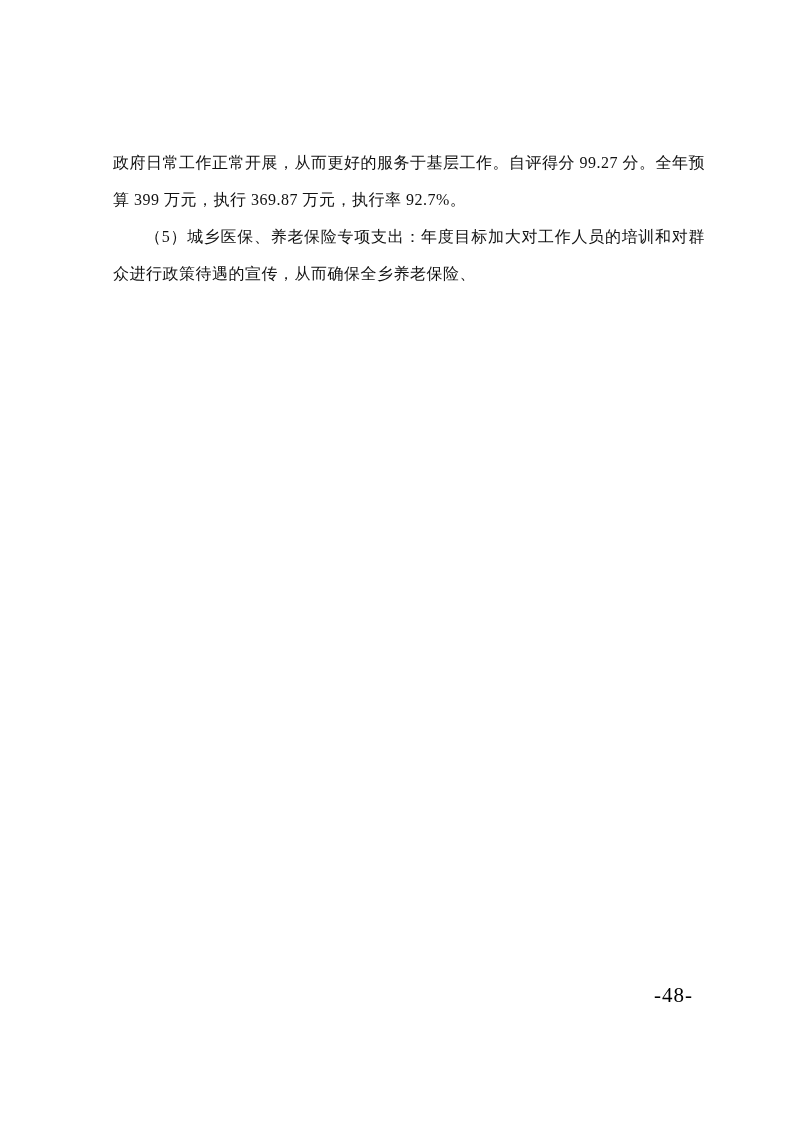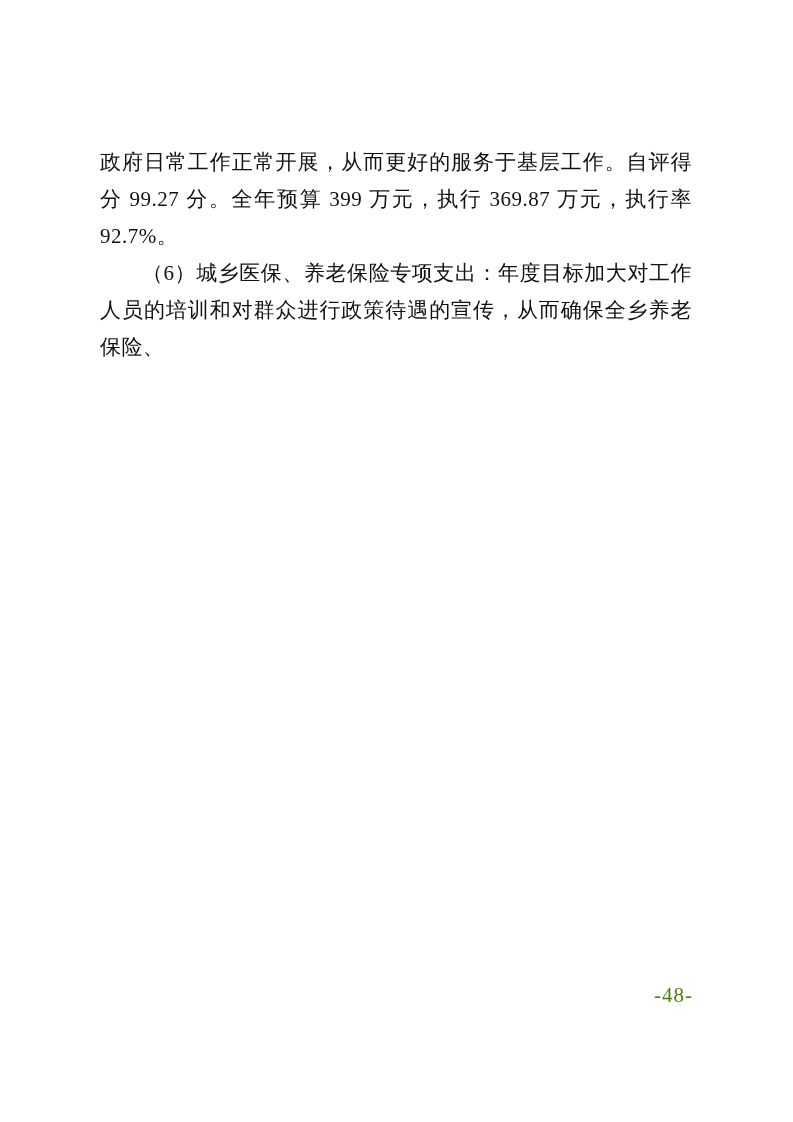--- a/index.html
+++ b/index.html
@@ -11,46 +11,46 @@
     position: relative;
     width: 793px;
     height: 1122px;
     background: #ffffff;
     font-family: "Liberation Serif", "DejaVu Serif", serif;
     color: #111111;
     overflow: hidden;
   }
   .content {
     position: absolute;
-    left: 100px;
+    left: 113px;
     top: 144px;
     width: 592px;
-    font-size: 21px;
+    font-size: 16px;
     line-height: 37px;
     text-align: justify;
     letter-spacing: 0.5px;
   }
   .content p.para {
     margin: 0;
     padding: 0;
   }
   .content p.indent {
     text-indent: 2em;
   }
   .page-number {
     position: absolute;
     right: 100px;
     top: 983px;
     font-size: 21px;
     letter-spacing: 1px;
-    color: #4d7c0f;
+    color: #000000;
   }
 </style>
 </head>
 <body>
 
 <div class="page">
   <div class="content">
       <p class="para">政府日常工作正常开展，从而更好的服务于基层工作。自评得分 99.27 分。全年预算 399 万元，执行 369.87 万元，执行率 92.7%。</p>
-      <p class="para indent">（6）城乡医保、养老保险专项支出：年度目标加大对工作人员的培训和对群众进行政策待遇的宣传，从而确保全乡养老保险、</p>
+      <p class="para indent">（5）城乡医保、养老保险专项支出：年度目标加大对工作人员的培训和对群众进行政策待遇的宣传，从而确保全乡养老保险、</p>
     </div>
   <div class="page-number">-48-</div>
 </div>
 
 </body></html>

